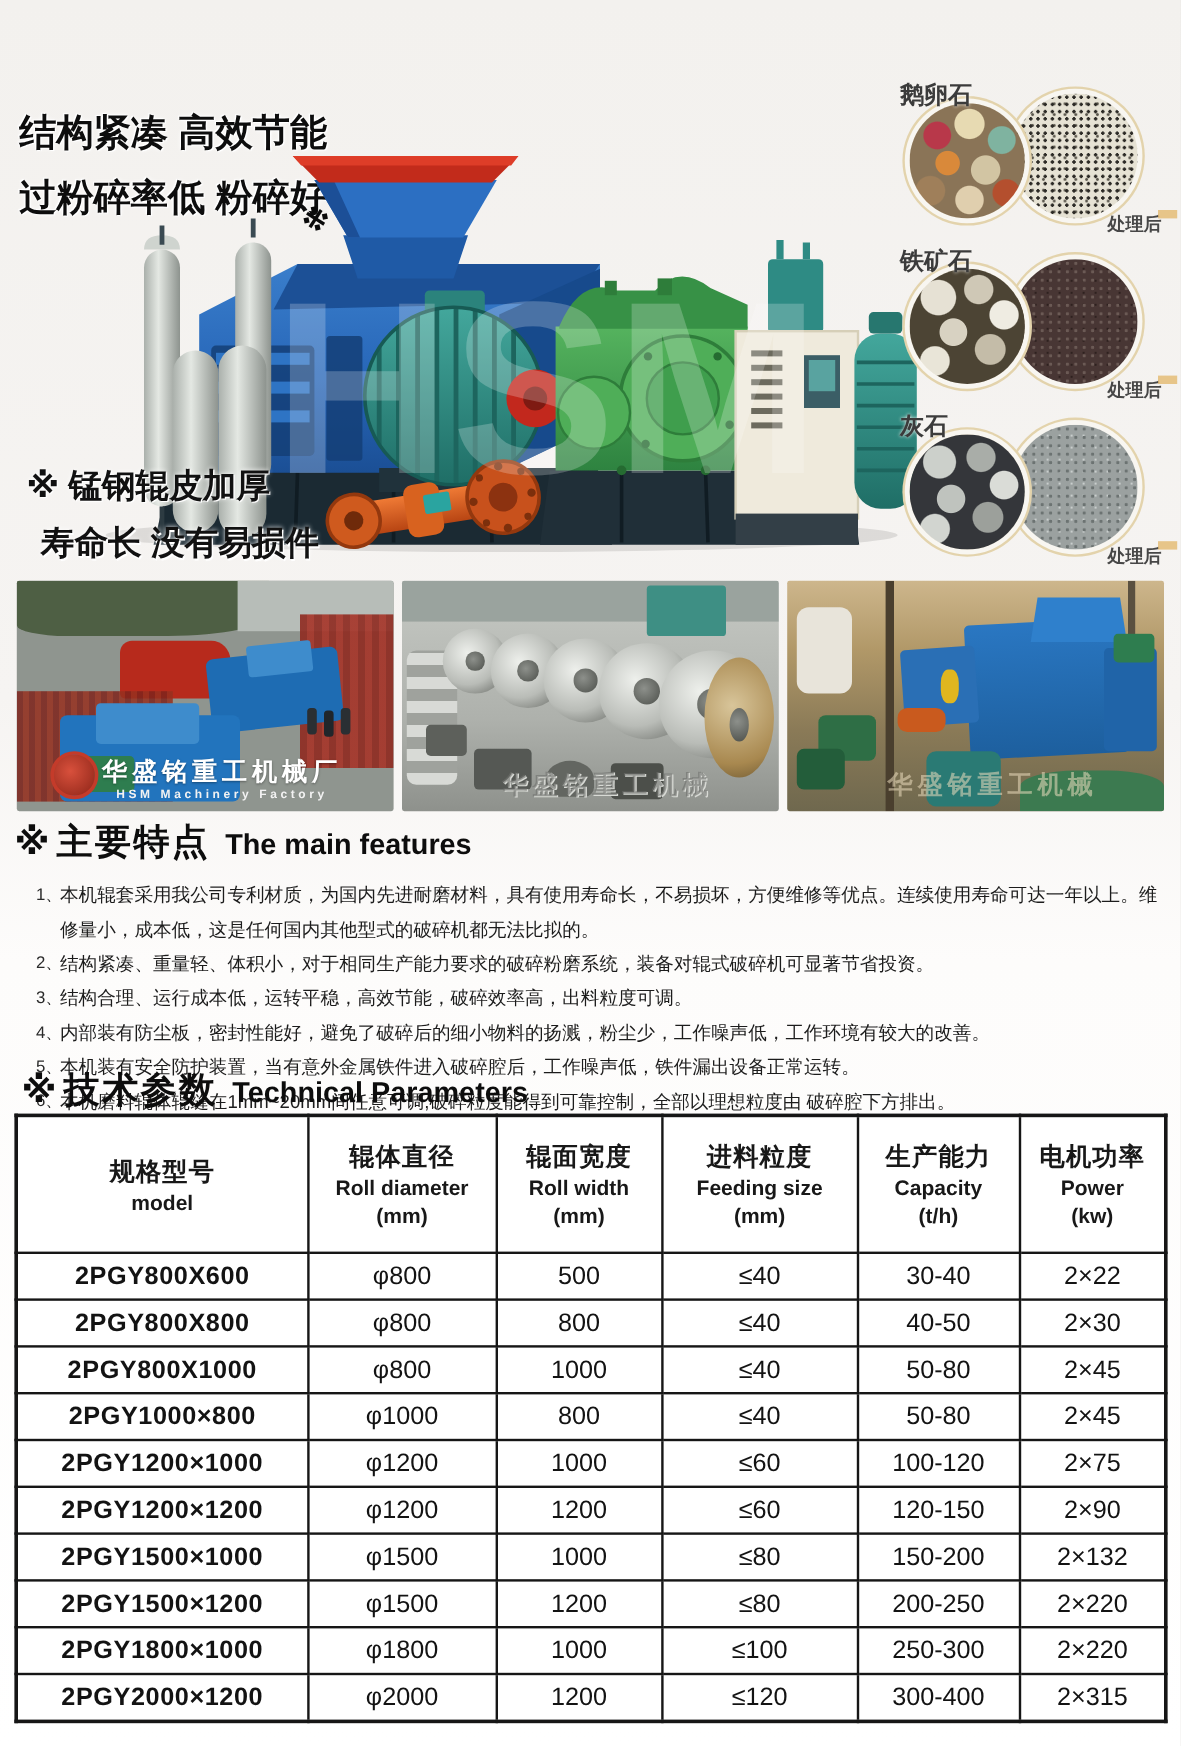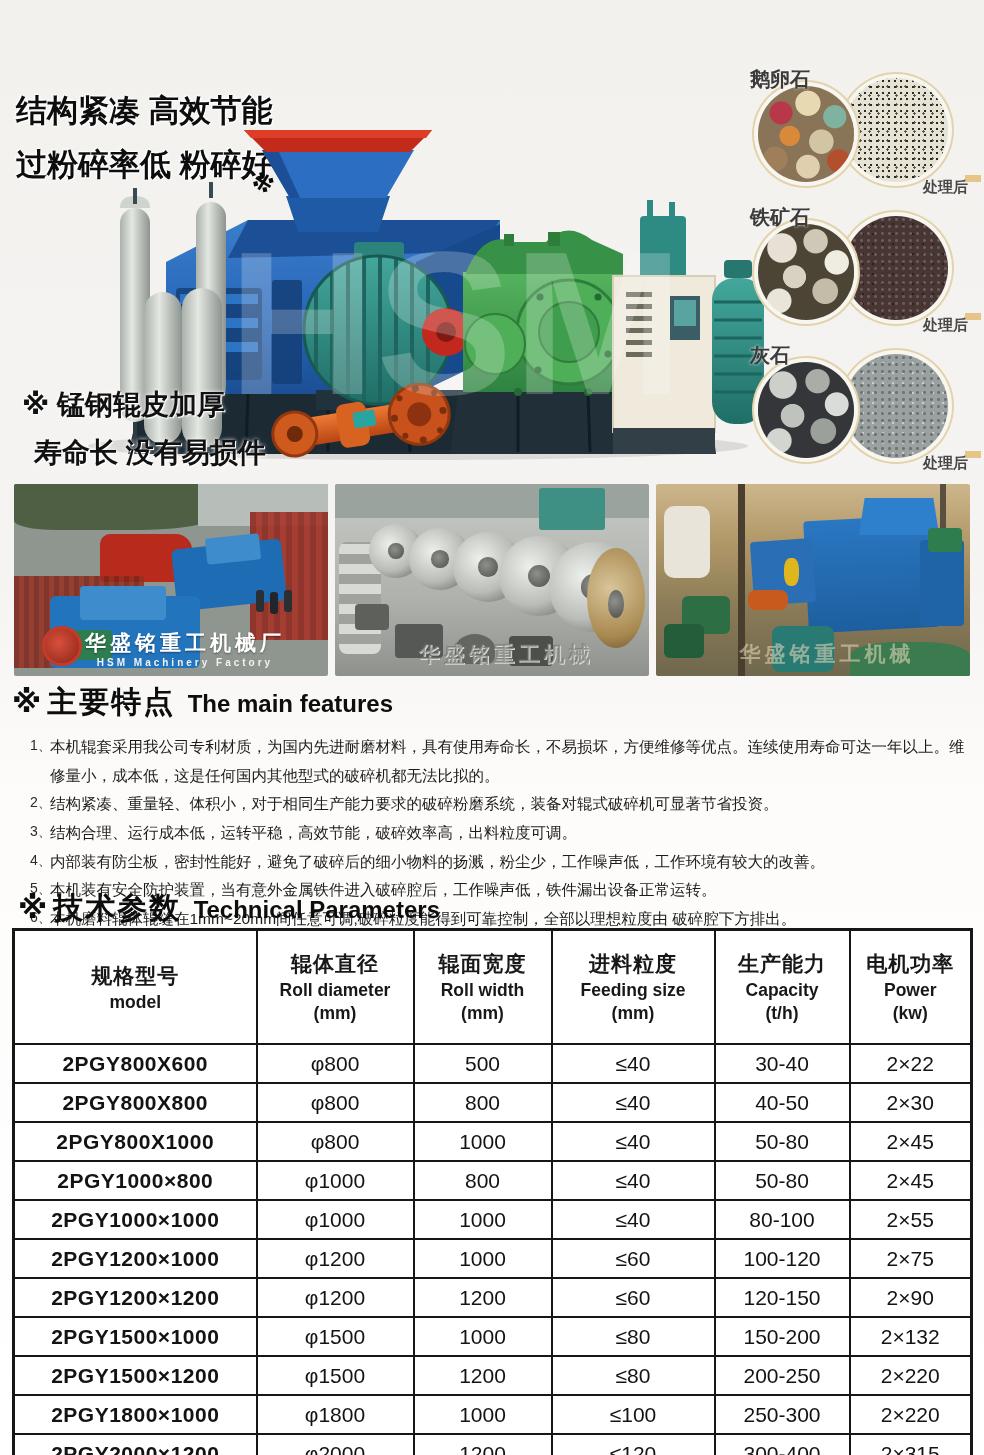--- a/index.html
+++ b/index.html
@@ -451,28 +451,20 @@
         </tr>
       <tr>
           <td class="model">2PGY1000×800</td>
           <td>φ1000</td>
           <td>800</td>
           <td>≤40</td>
           <td>50-80</td>
           <td>2×45</td>
         </tr>
       <tr>
-          <td class="model">2PGY1000×1000</td>
-          <td>φ1000</td>
-          <td>1000</td>
-          <td>≤40</td>
-          <td>80-100</td>
-          <td>2×55</td>
-        </tr>
-      <tr>
           <td class="model">2PGY1200×1000</td>
           <td>φ1200</td>
           <td>1000</td>
           <td>≤60</td>
           <td>100-120</td>
           <td>2×75</td>
         </tr>
       <tr>
           <td class="model">2PGY1200×1200</td>
           <td>φ1200</td>

